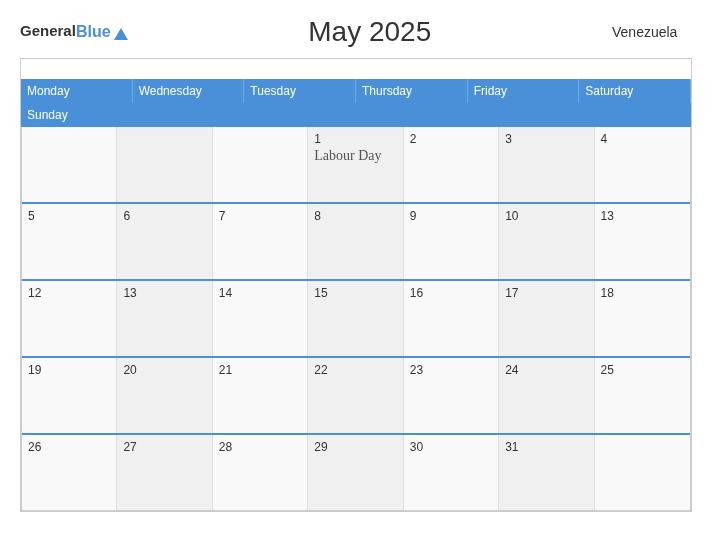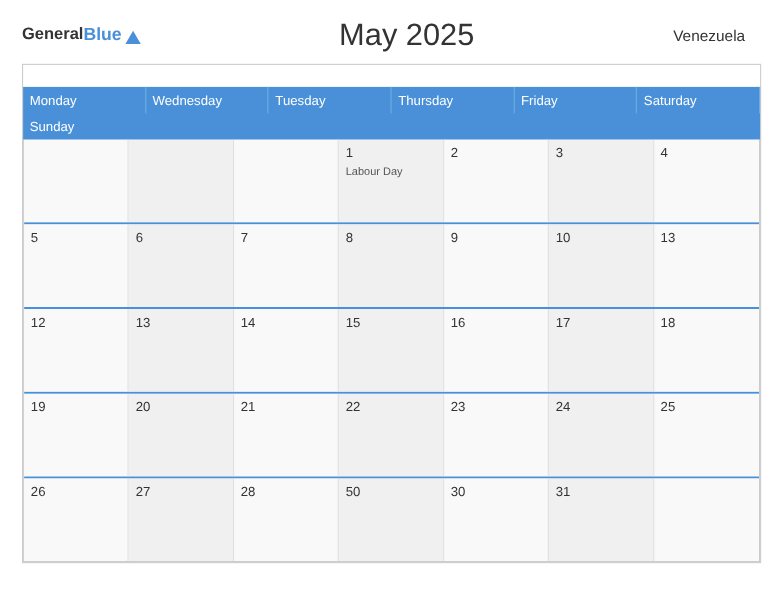--- a/index.html
+++ b/index.html
@@ -108,22 +108,23 @@
     .cal-cell:last-child {
       border-right: none;
     }
     .cal-day-num {
       font-size: 12px;
       color: #333;
       display: block;
       margin-bottom: 2px;
     }
     .cal-event {
-      font-size: 10px;
+      font-size: 14px;
       color: #555;
+      font-family: Liberation Serif, serif;
     }
     .weeks-container {
       border-left: 1px solid #ccc;
       border-right: 1px solid #ccc;
       border-bottom: 1px solid #ccc;
     }
   </style>
 </head>
 <body>
 
@@ -241,21 +242,21 @@
           <div class="cal-cell">
             <span class="cal-day-num">26</span>
           </div>
           <div class="cal-cell">
             <span class="cal-day-num">27</span>
           </div>
           <div class="cal-cell">
             <span class="cal-day-num">28</span>
           </div>
           <div class="cal-cell">
-            <span class="cal-day-num">50</span>
+            <span class="cal-day-num">29</span>
           </div>
           <div class="cal-cell">
             <span class="cal-day-num">30</span>
           </div>
           <div class="cal-cell">
             <span class="cal-day-num">31</span>
           </div>
           <div class="cal-cell"></div>
         </div>
       </div>

